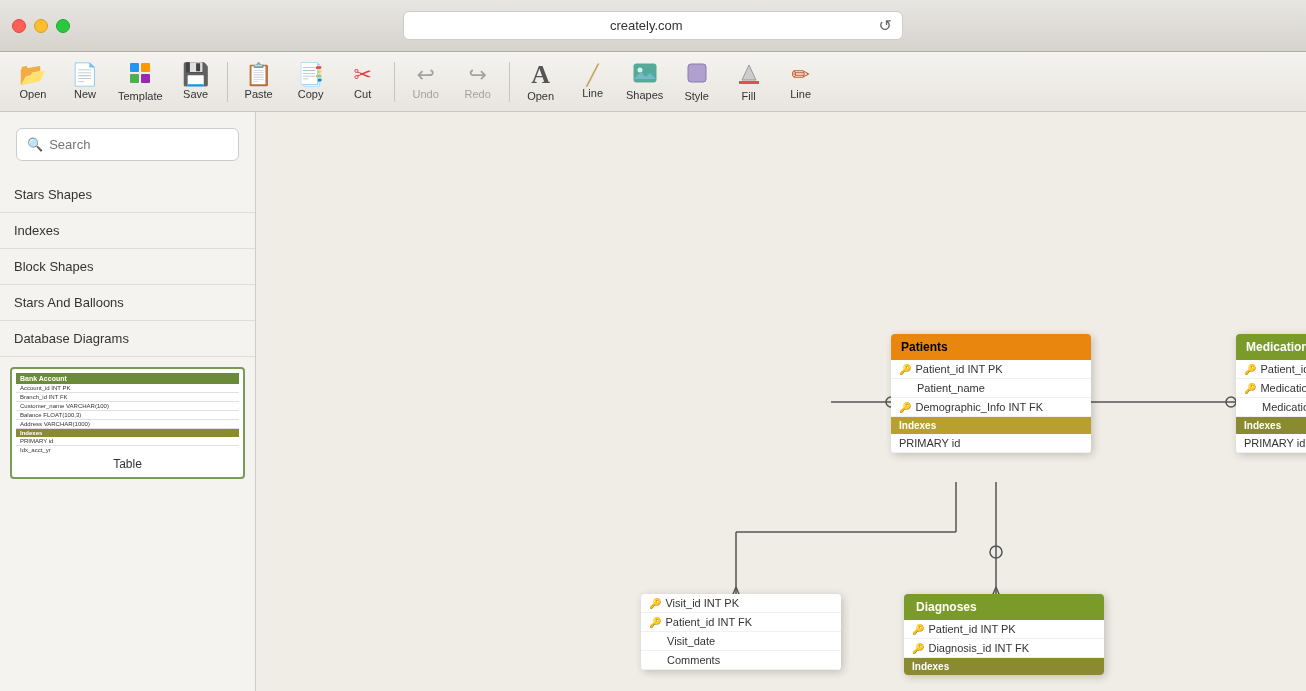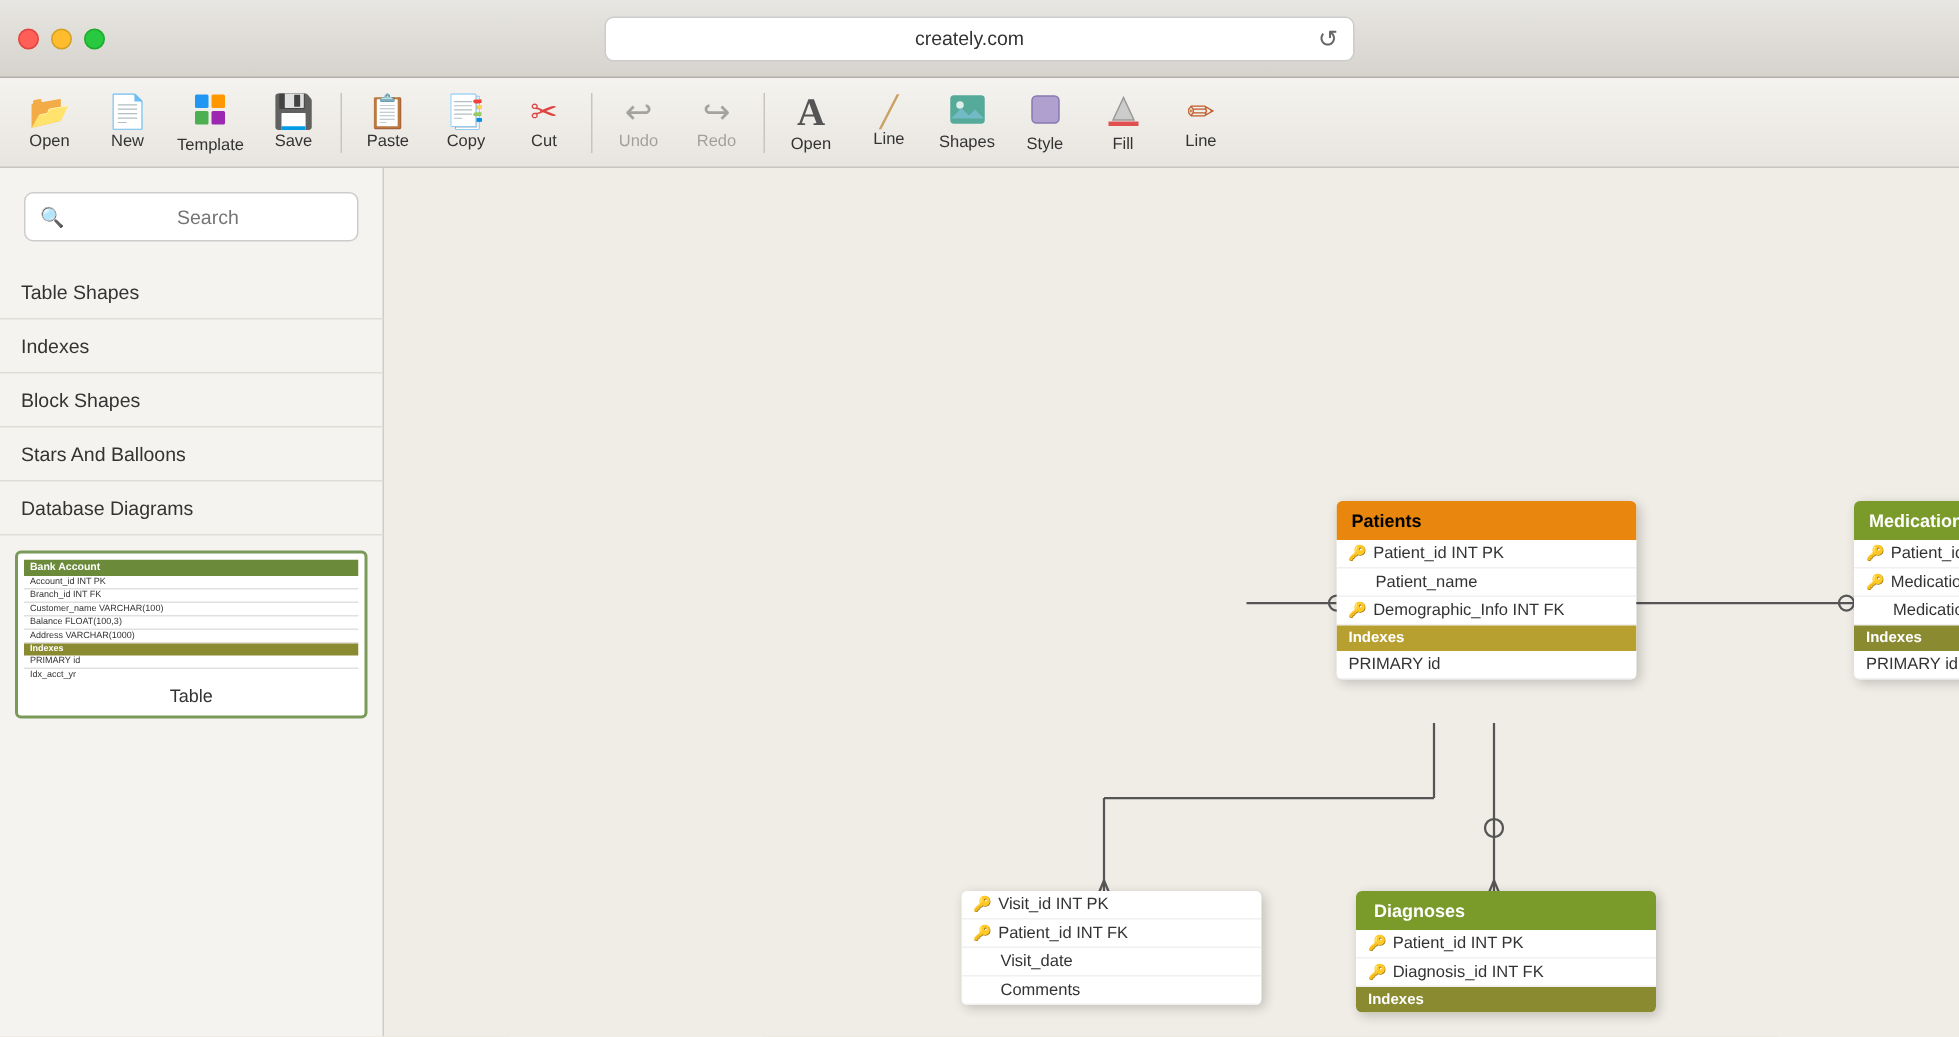--- a/index.html
+++ b/index.html
@@ -64,21 +64,21 @@
     }
     .search-bar {
       display: flex; align-items: center;
       padding: 8px 10px; border-bottom: 1px solid #d0cdc8;
       background: #fff;
       margin: 8px; border-radius: 6px; border: 1px solid #ccc;
     }
     .search-icon { color: #999; margin-right: 6px; font-size: 13px; }
     .search-input {
       border: none; outline: none; background: transparent;
-      font-size: 13px; width: 100%; color: #333; text-align: center;
+      font-size: 13px; width: 100%; color: #333;
     }
     .sidebar-item {
       padding: 10px 14px;
       font-size: 13px; color: #333; cursor: pointer;
       border-bottom: 1px solid #e0ddd8;
     }
 
     
     .canvas-area {
       flex: 1; background: #f0ede6;
@@ -257,21 +257,21 @@
 <div class="main-layout">
 
   <div class="sidebar">
     <div style="padding: 8px;">
       <div class="search-bar">
         <span class="search-icon">🔍</span>
         <input class="search-input" type="text" placeholder="Search" style="">
       </div>
     </div>
     <div class="sidebar-item">
-      <span>Table Shapes</span>
+      <span>Stars Shapes</span>
     </div>
     <div class="sidebar-item">
       <span>Indexes</span>
     </div>
     <div class="sidebar-item">
       <span>Block Shapes</span>
     </div>
     <div class="sidebar-item">
       <span>Stars And Balloons</span>
     </div>

